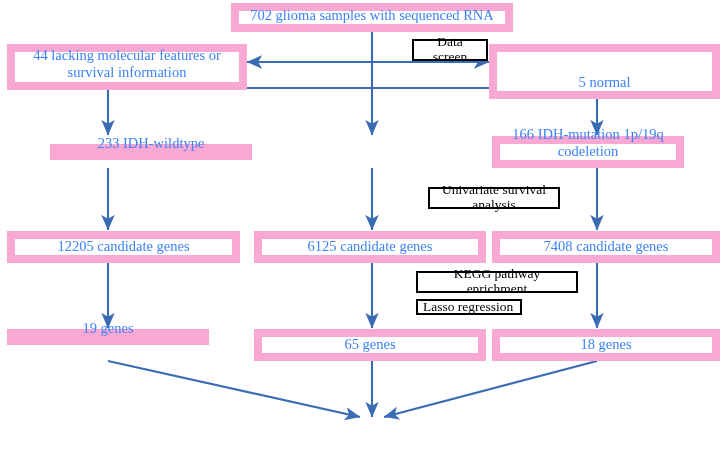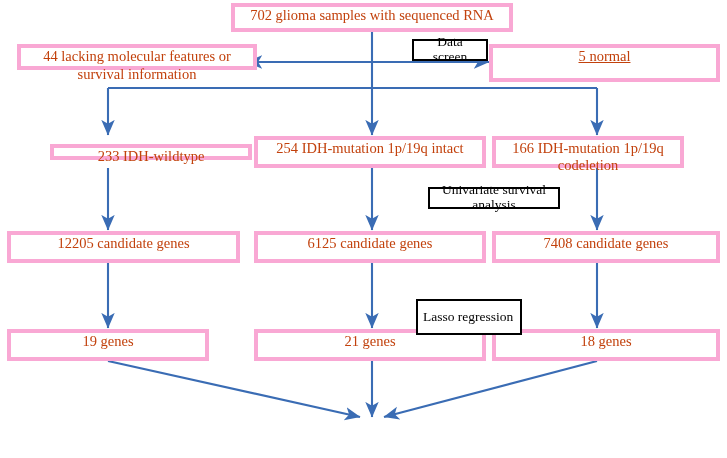--- a/index.html
+++ b/index.html
@@ -21,27 +21,27 @@
     position: absolute;
     left: 0;
     top: 0;
     width: 727px;
     height: 458px;
     pointer-events: none;
   }
   .node {
     position: absolute;
     box-sizing: border-box;
-    border: 4px solid #f9a8d4;
+    border: 8px solid #f9a8d4;
     background: #ffffff;
     display: flex;
-    align-items: flex-start;
+    align-items: flex-end;
     justify-content: center;
     text-align: center;
-    color: #c2410c;
+    color: #3b82f6;
     font-size: 14.5px;
     line-height: 1.18;
     z-index: 3;
   }
   .node.two-line {
     line-height: 1.22;
   }
   .step {
     position: absolute;
     box-sizing: border-box;
@@ -93,39 +93,36 @@
       <line x1="108" y1="361" x2="360" y2="417" marker-end="url(#arrow)"></line>
       <line x1="372" y1="361" x2="372" y2="417" marker-end="url(#arrow)"></line>
       <line x1="597" y1="361" x2="384" y2="417" marker-end="url(#arrow)"></line>
     </g>
   </svg>
 
   <div class="node" style="left:231px; top:3px; width:282px; height:29px;">
     <span>702 glioma samples with sequenced RNA</span>
   </div>
 
-  <div class="node two-line" style="left:17px; top:44px; width:240px; height:26px;">
+  <div class="node two-line" style="left:7px; top:44px; width:240px; height:46px;">
     <span>44 lacking molecular features or survival information</span>
   </div>
 
-  <div class="node" style="left:489px; top:44px; width:231px; height:38px;text-decoration:underline;">
+  <div class="node" style="left:489px; top:44px; width:231px; height:55px;">
     <span>5 normal</span>
   </div>
 
   <div class="step" style="left:372px; top:39px; width:76px; height:22px;">
     <span>Data screen</span>
   </div>
 
   <div class="node" style="left:7px; top:144px; width:202px; height:16px;margin-left:43px;">
     <span>233 IDH-wildtype</span>
   </div>
 
-  <div class="node" style="left:254px; top:136px; width:232px; height:32px;">
-    <span>254 IDH-mutation 1p/19q intact</span>
-  </div>
 
   <div class="node" style="left:492px; top:136px; width:192px; height:32px;">
     <span>166 IDH-mutation 1p/19q codeletion</span>
   </div>
 
   <div class="step" style="left:388px; top:187px; width:132px; height:22px;">
     <span>Univariate survival analysis</span>
   </div>
 
   <div class="node" style="left:7px; top:231px; width:233px; height:32px;">
@@ -133,31 +130,34 @@
   </div>
 
   <div class="node" style="left:254px; top:231px; width:232px; height:32px;">
     <span>6125 candidate genes</span>
   </div>
 
   <div class="node" style="left:492px; top:231px; width:228px; height:32px;">
     <span>7408 candidate genes</span>
   </div>
 
+  <div class="step" style="left:376px; top:271px; width:162px; height:22px;">
+    <span>KEGG pathway enrichment</span>
+  </div>
 
-  <div class="step" style="left:376px; top:299px; width:106px; height:36px;">
+  <div class="step" style="left:376px; top:299px; width:106px; height:16px;">
     <span>Lasso regression</span>
   </div>
 
-  <div class="node" style="left:7px; top:329px; width:202px; height:32px;">
+  <div class="node" style="left:7px; top:329px; width:202px; height:16px;">
     <span>19 genes</span>
   </div>
 
   <div class="node" style="left:254px; top:329px; width:232px; height:32px;">
-    <span>21 genes</span>
+    <span>65 genes</span>
   </div>
 
   <div class="node" style="left:492px; top:329px; width:228px; height:32px;">
     <span>18 genes</span>
   </div>
 
   <div class="node" style="left:249px; top:418px; width:231px; height:32px;margin-top:44px;">
     <span>validation</span>
   </div>
 

